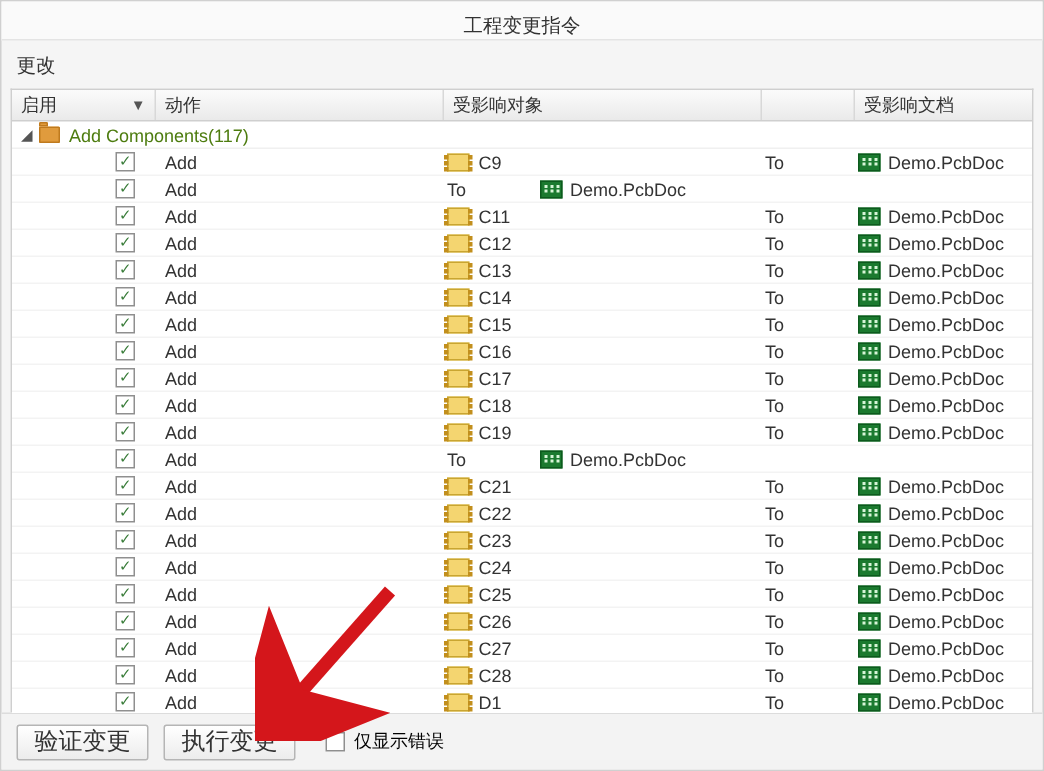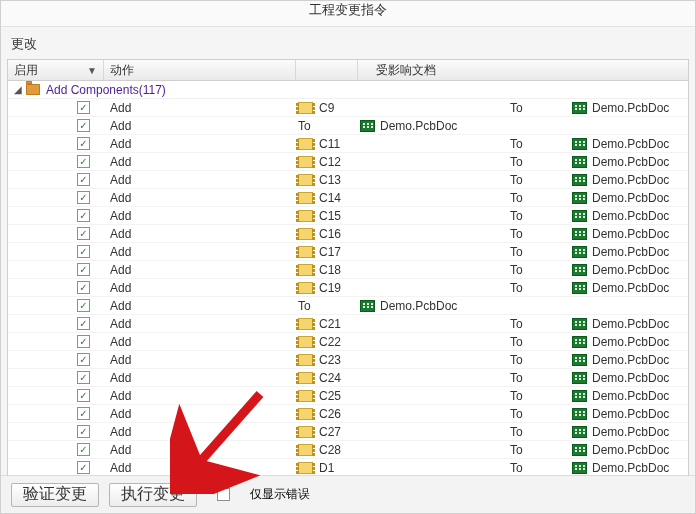--- a/index.html
+++ b/index.html
@@ -16,21 +16,21 @@
   background: #f5f5f5;
   border: 1px solid #d0d0d0;
   width: 696px;
   height: 514px;
   display: flex;
   flex-direction: column;
 }
 .title-bar {
   height: 26px;
   display: flex;
-  align-items: flex-start;
+  align-items: flex-end;
   justify-content: center;
   background: #fafafa;
   border-bottom: 1px solid #e4e4e4;
   font-size: 13px;
   color: #333;
 }
 .content-outer {
   flex: 1;
   padding: 6px 6px 0 6px;
   overflow: hidden;
@@ -67,21 +67,21 @@
   border-right: 1px solid #d8d8d8;
   overflow: hidden;
   white-space: nowrap;
 }
 .gh-enable { width: 96px; display:flex; align-items:center; justify-content:flex-end; padding-right:6px; }
 .gh-enable .lbl { margin-right: auto; text-align: right; }
 .gh-enable .arrow { font-size:10px; color:#555; }
 .gh-action { width: 192px; }
 .gh-affected { width: 212px; }
 .gh-blank { width: 62px; border-right: 1px solid #d8d8d8;}
-.gh-doc { flex:1; border-right:none;margin-left:12px; }
+.gh-doc { flex:1; border-right:none; }
 .grid-body {
   flex:1;
   overflow-y: auto;
   overflow-x: hidden;
   background: #fff;
 }
 .group-row {
   display: flex;
   align-items: center;
   height: 18px;
@@ -95,21 +95,21 @@
   width: 14px; height: 11px; background:#e09b3d;
   border-radius:1px; margin-right:6px;
   box-shadow: inset 0 0 0 1px #bf7a1e;
   position:relative;
 }
 .folder-icon::before{
   content:""; position:absolute; top:-3px; left:0; width:6px; height:3px;
   background:#e09b3d; border-radius:1px 1px 0 0;
   box-shadow: inset 0 0 0 1px #bf7a1e;
 }
-.group-label { color:#4c1d95; }
+.group-label { color:#4d7c0f; }
 .row {
   display:flex;
   height: 18px;
   align-items:center;
   border-bottom: 1px solid #f3f3f3;
   font-size: 12px;
   color: #333;
 }
 .cell-enable {
   width: 96px;
@@ -177,21 +177,21 @@
   min-width: 88px;
   padding: 0 10px;
   background: linear-gradient(#ffffff,#ececec);
   border: 1px solid #b5b5b5;
   border-radius: 2px;
   font-size: 16px;
   color:#333;
   cursor:pointer;
   font-family: inherit;
 }
-.chk-inline { display:flex; align-items:center; gap:20px; margin-left:10px;}
+.chk-inline { display:flex; align-items:center; gap:6px; margin-left:10px;}
 .chk-box{
   width:13px; height:13px; border:1px solid #8f8f8f; background:#fff;
 }
 
 .arrow-ann {
   position:absolute;
   left: 170px;
   top: 384px;
   width: 110px;
   height: 110px;
@@ -209,20 +209,21 @@
   <div class="content-outer">
     <div class="section-header">更改</div>
 
     <div class="grid-wrap">
       <div class="grid-header">
         <div class="gh-cell gh-enable">
           <span class="lbl">启用</span>
           <span class="arrow">▼</span>
         </div>
         <div class="gh-cell gh-action">动作</div>
+        <div class="gh-cell gh-affected">受影响对象</div>
         <div class="gh-cell gh-blank"></div>
         <div class="gh-cell gh-doc">受影响文档</div>
       </div>
 
       <div class="grid-body">
         <div class="group-row">
           <span class="caret">◢</span>
           <span class="folder-icon"></span>
           <span class="group-label">Add Components(117)</span>
         </div>

